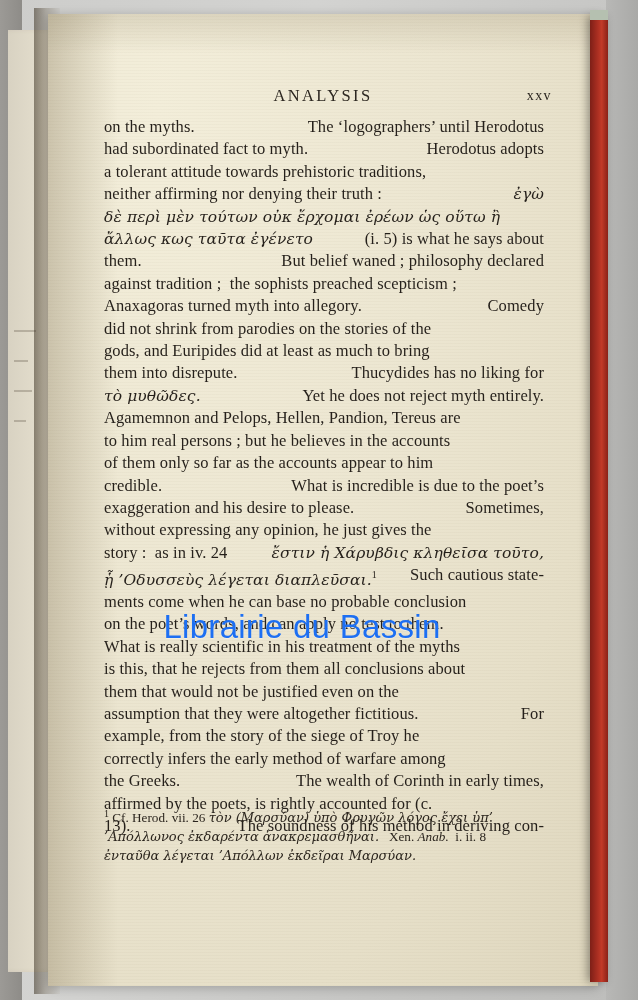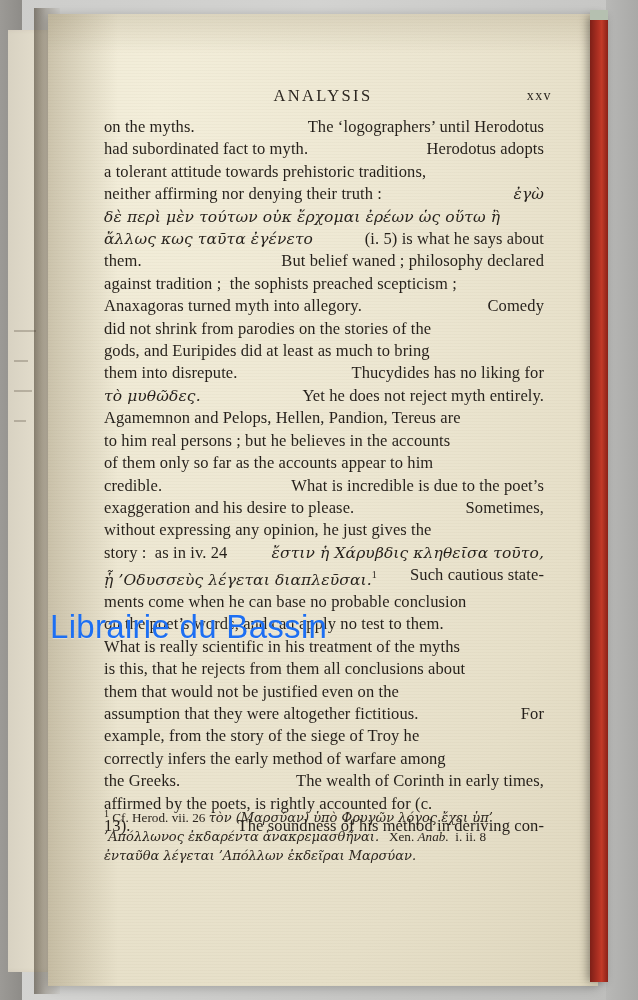--- a/index.html
+++ b/index.html
@@ -175,21 +175,21 @@
   }
   .footnote .fline { white-space: pre; }
   .footnote .gk { font-size: 13px; }
 
   
   .watermark {
     position: absolute;
     left: 50px;
     top: 608px;
     width: 504px;
-    text-align: left;
+    text-align: center;
     font-family: "Liberation Sans", sans-serif;
     font-size: 33px;
     color: #1d6ff2;
     letter-spacing: .3px;
     text-shadow: 0 1px 0 rgba(255,255,255,.35);
   }
 
   
   .grain {
     position: absolute;

